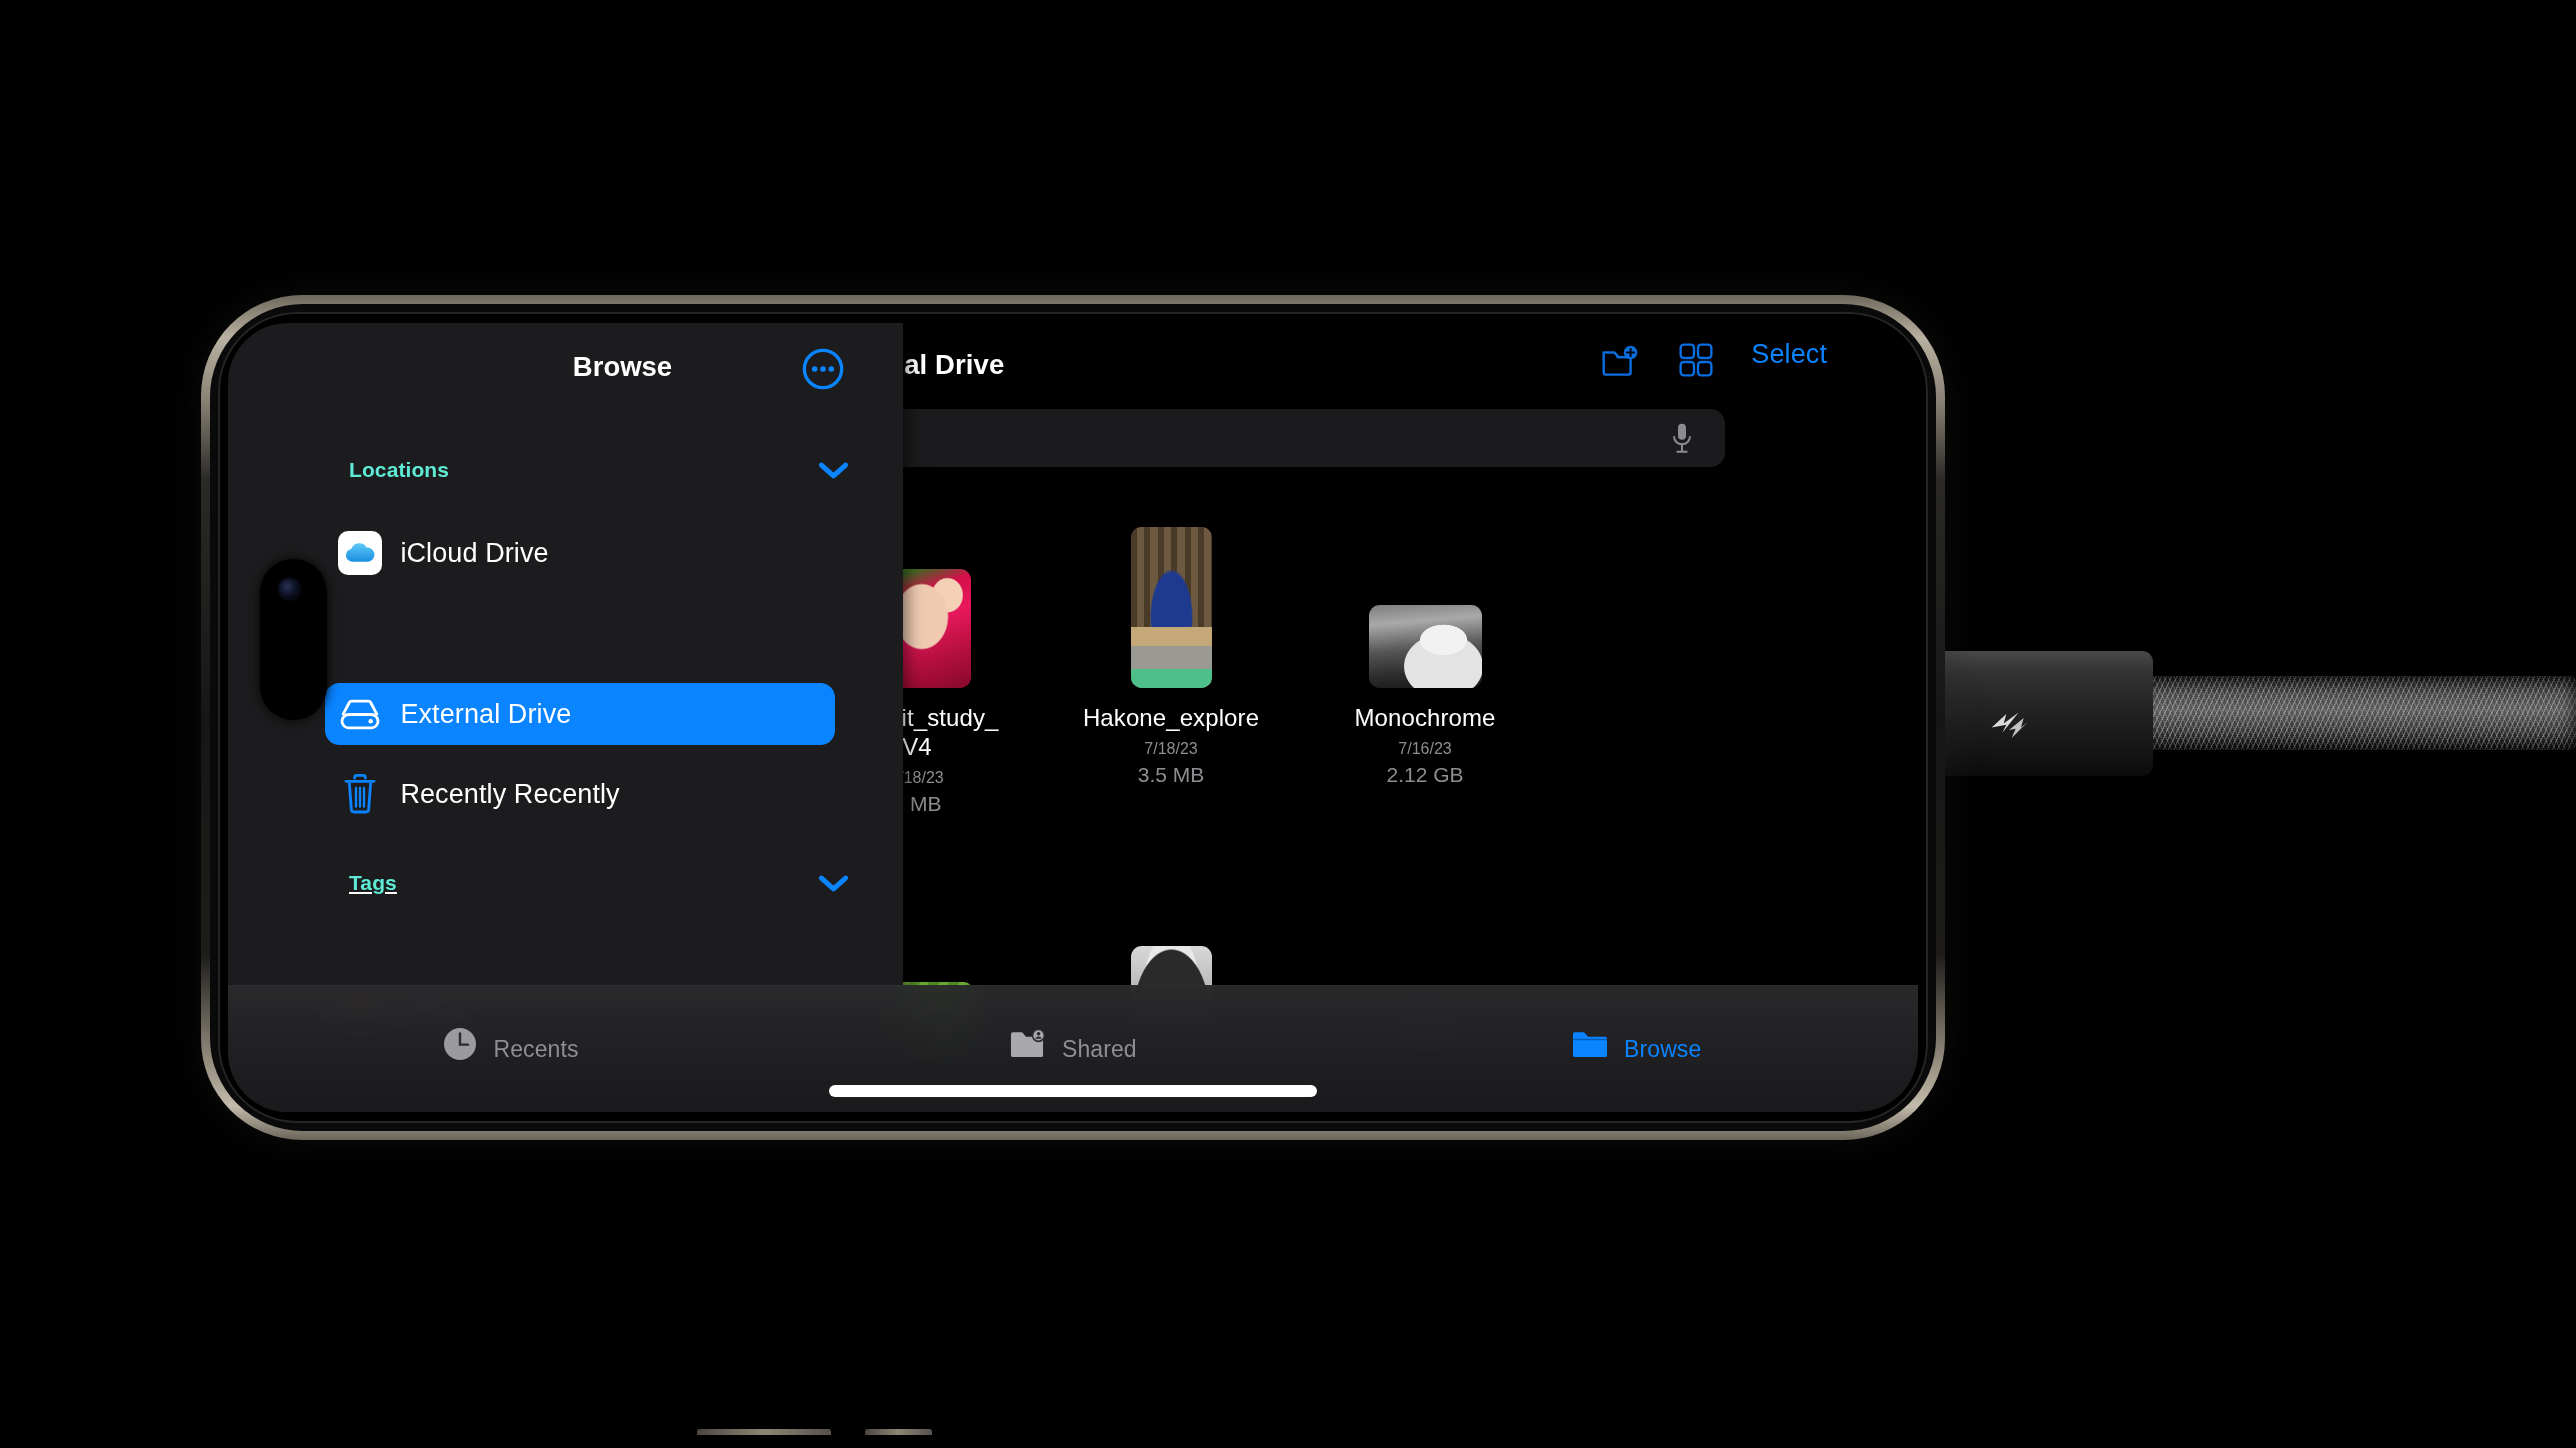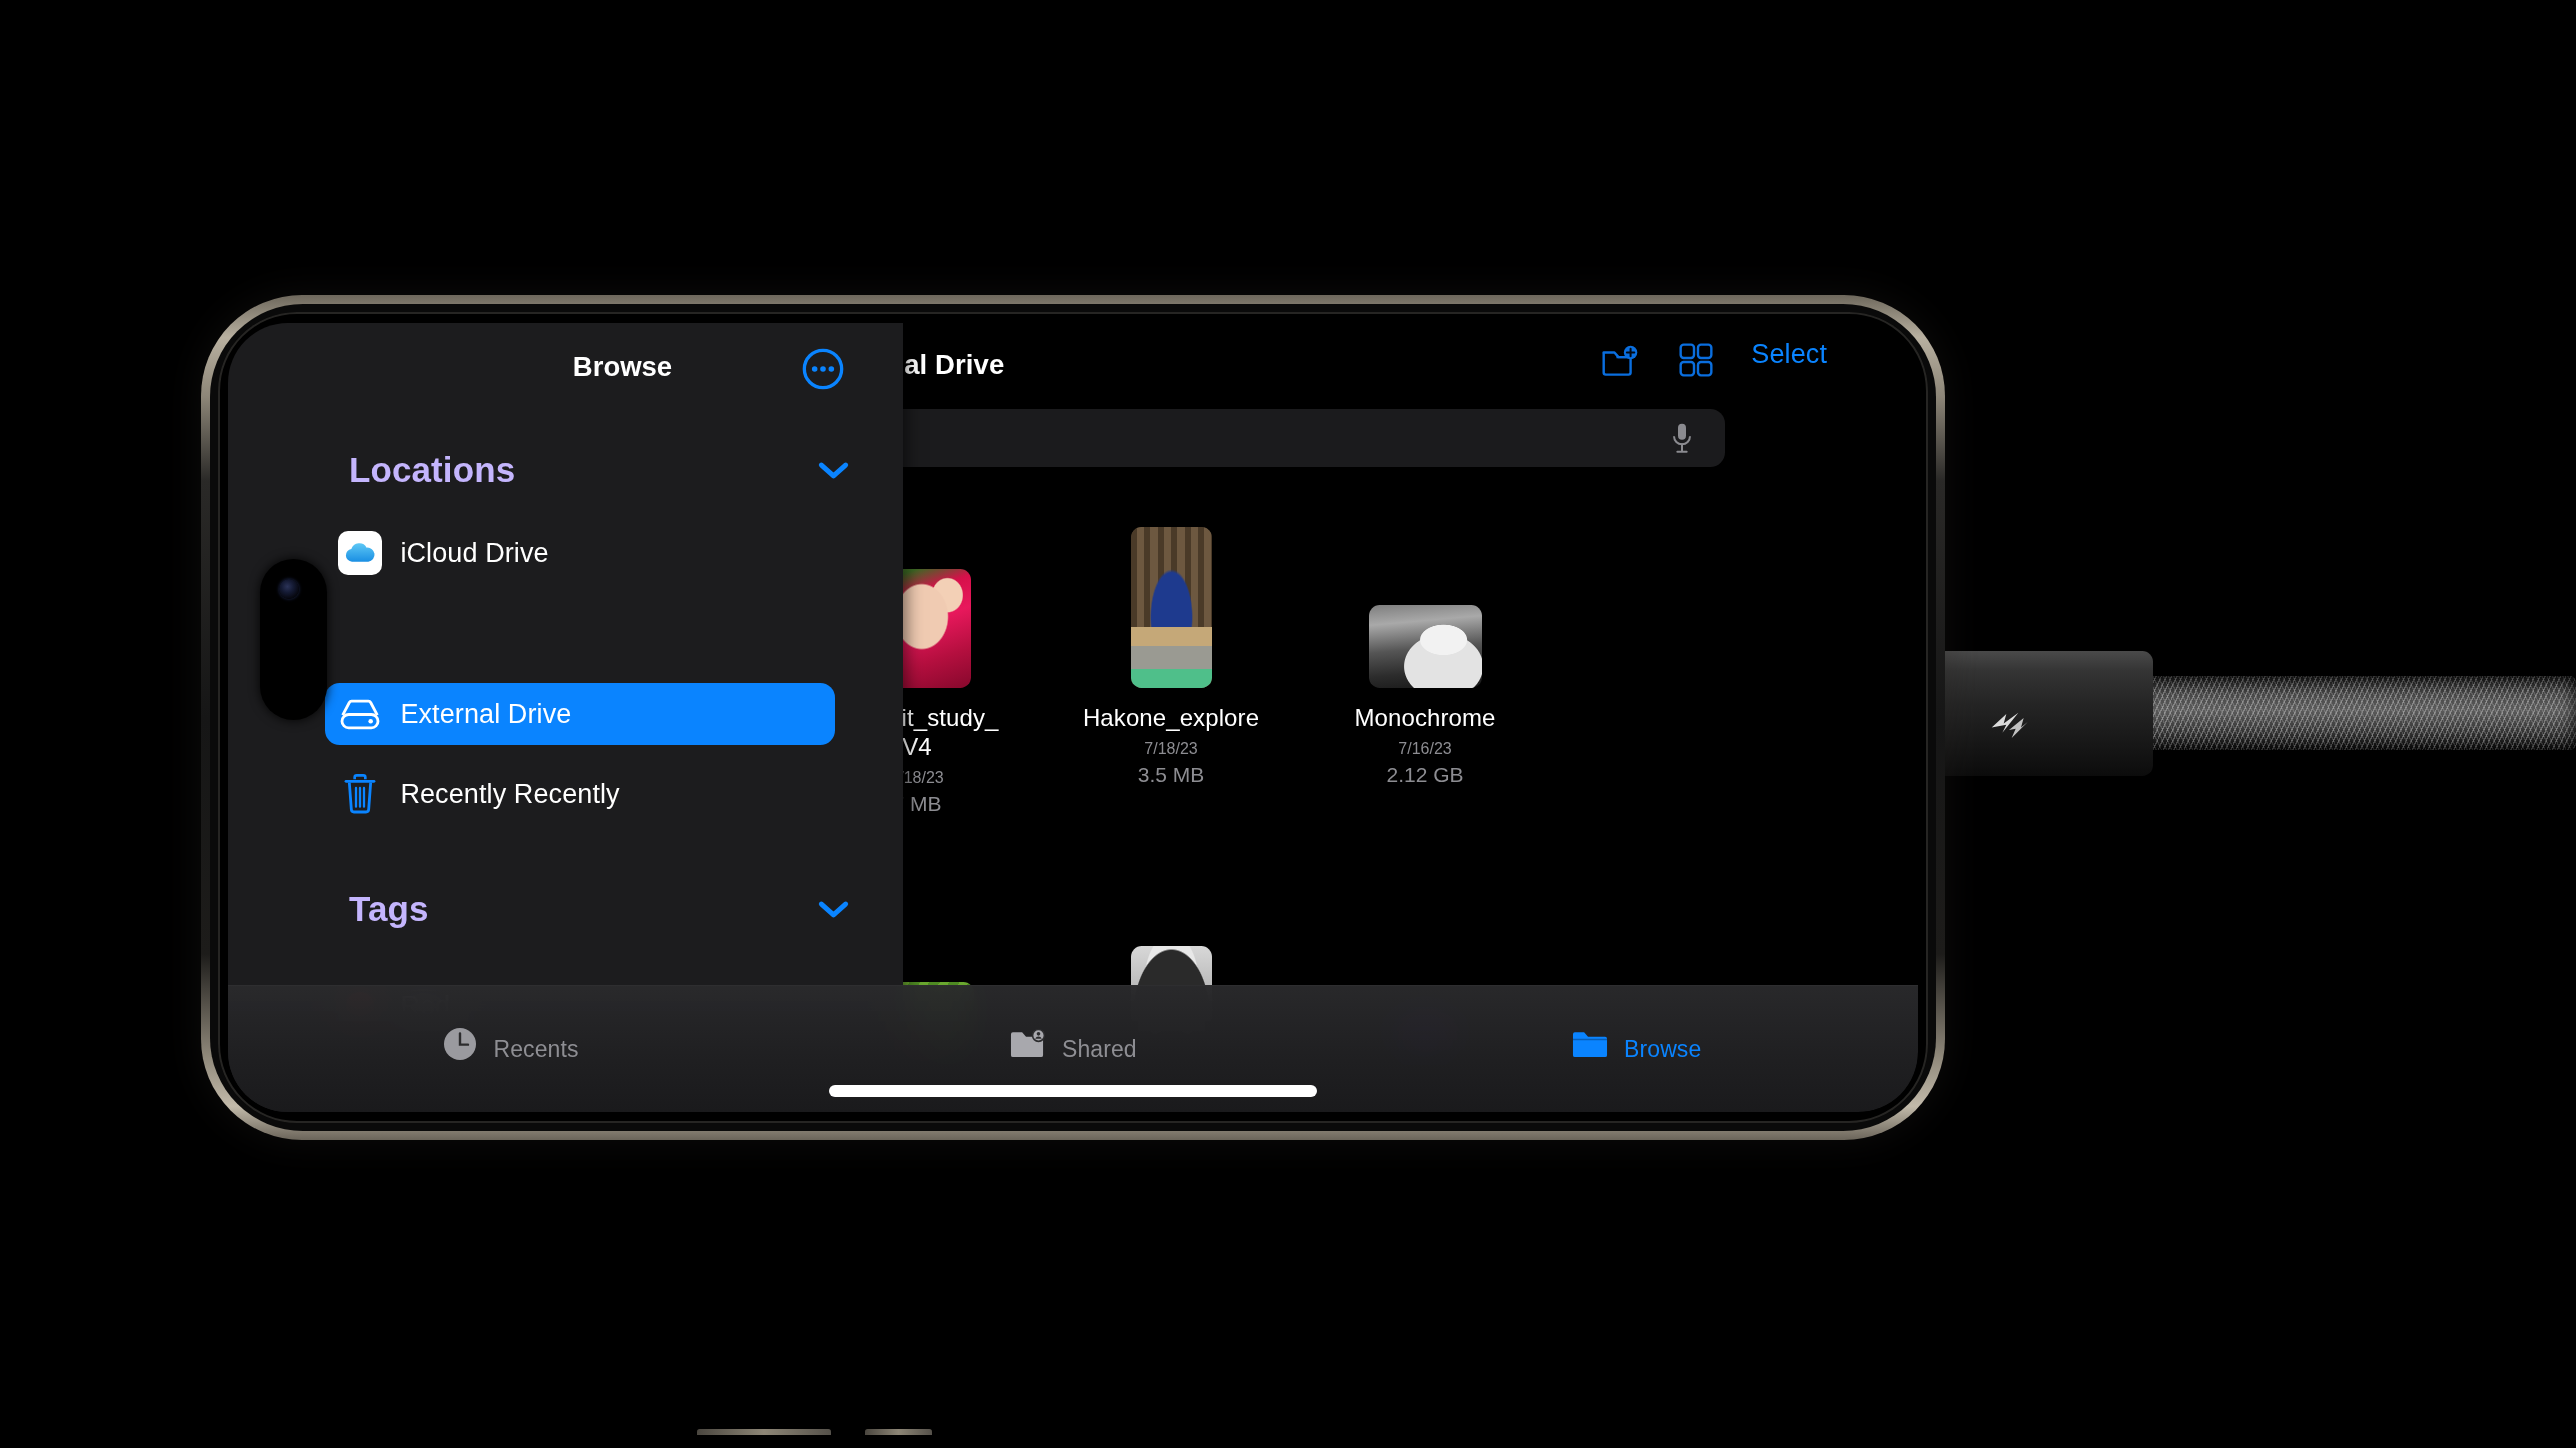--- a/index.html
+++ b/index.html
@@ -174,25 +174,25 @@
   #sidebar-title {
     position:absolute; left:0; right:0; top:10.7px; text-align:center;
     font-size:27.5px; font-weight:700; color:#fff; padding-right:60px; padding-left:174px;
   }
   #sidebar-more-btn { position:absolute; right:58px; top:6.7px; width:44px; height:44px; }
 
   .section-head {
     position:absolute; left:121px; right:52px; height:40px;
     display:flex; align-items:center; justify-content:space-between;
   }
-  .section-head .section-label { font-size:35px; font-weight:700; color:#c4b5fd; letter-spacing:0.1px; }
+  .section-head .section-label { font-size:21px; font-weight:700; color:#5eead4; letter-spacing:0.1px; }
   .chevron { width:35px; height:21.5px; }
 
   #locations-head { top:127px; }
-  #tags-head { top:566px; }
+  #tags-head { top:540px;text-decoration:underline; }
 
   .side-row {
     position:absolute; left:97px; width:510px; height:62px;
     display:flex; align-items:center; border-radius:14.8px;
   }
   .side-row .row-icon { width:46px; height:46px; margin-left:12px; display:flex; align-items:center; justify-content:center; flex:0 0 46px; }
   .side-row .row-label { margin-left:17.4px; font-size:27px; color:#fff; letter-spacing:0.1px; }
   .side-row.selected { background:#0a84ff; }
 
   #row-icloud   { top:199px; }

